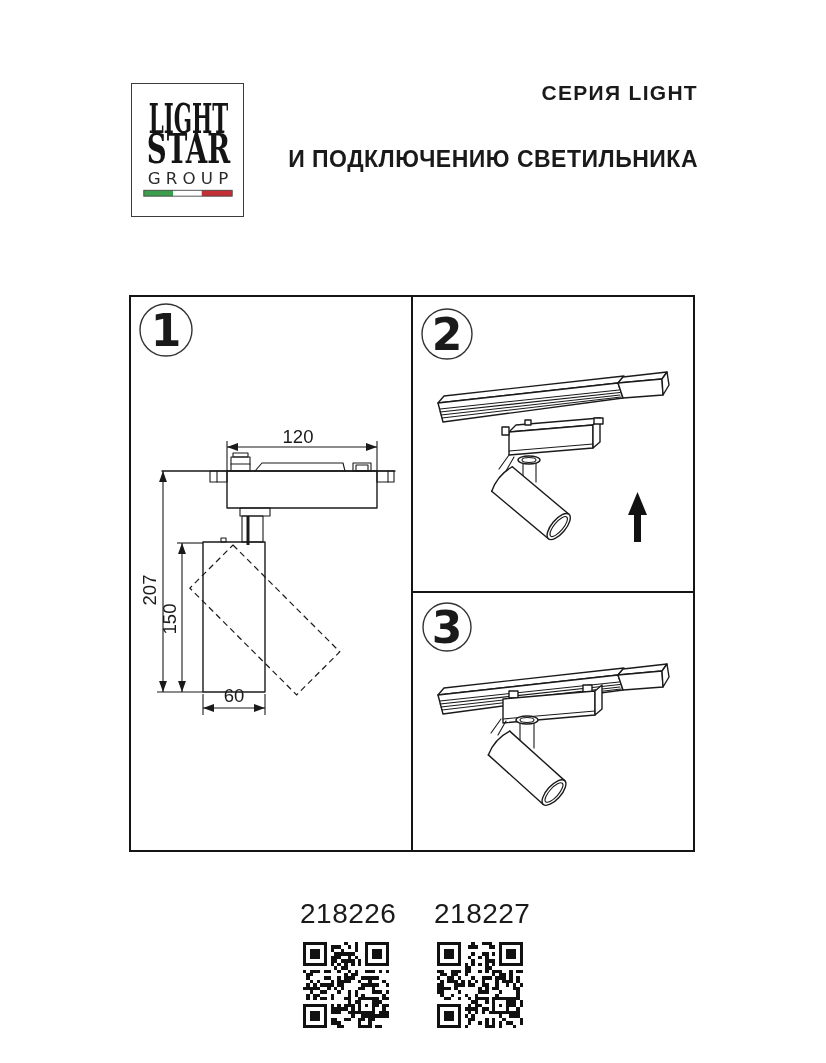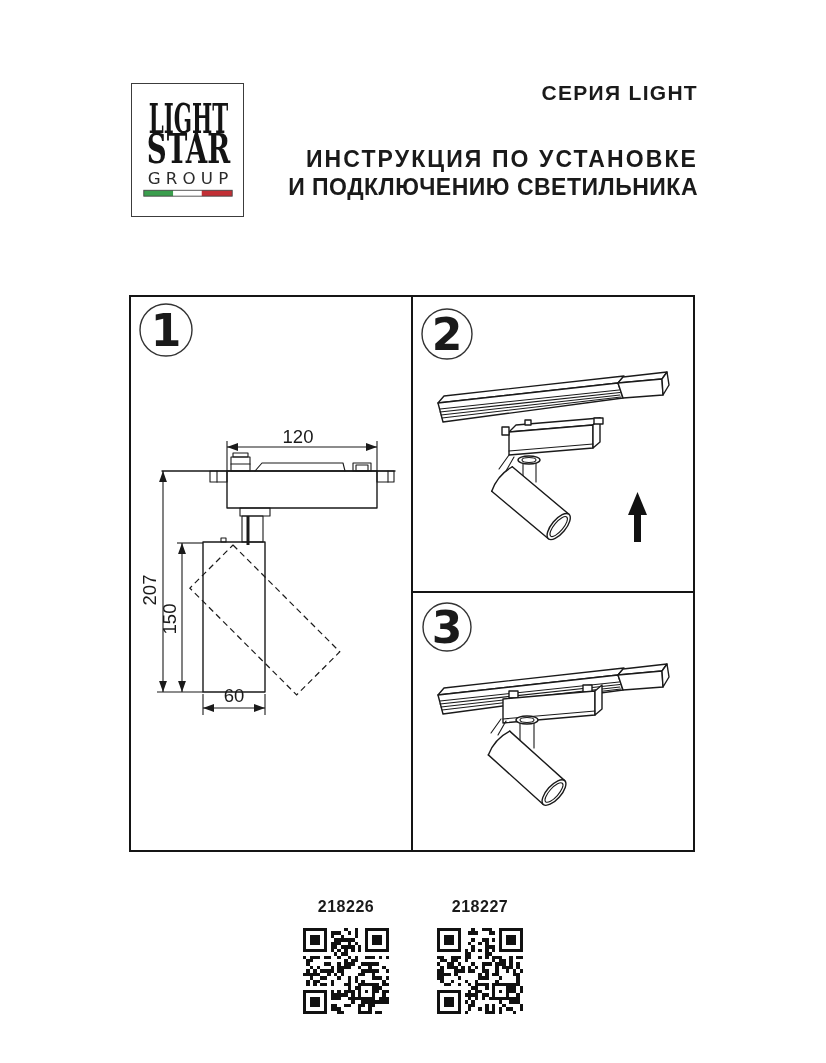--- a/index.html
+++ b/index.html
@@ -27,21 +27,21 @@
   #panel3{left:413px;top:593px;width:282px;height:259px;border:2px solid #151515;border-left:none;border-top:none;}
   .stepnum{font-family:"DejaVu Sans",sans-serif;font-size:44px;font-weight:bold;fill:#1a1a1a;}
   .dim{font-family:"Liberation Sans",sans-serif;font-size:18.5px;fill:#1a1a1a;}
   .ln{stroke:#1a1a1a;fill:none;stroke-width:1.4;stroke-linejoin:round;stroke-linecap:round;}
   .thin{stroke-width:1.1;}
   .wf{fill:#ffffff;stroke:#1a1a1a;stroke-width:1.4;stroke-linejoin:round;}
   .dimln{stroke:#1a1a1a;stroke-width:1.1;fill:none;}
   
   .qr-row{position:absolute;left:0;top:898px;width:826px;display:flex;justify-content:center;gap:42px;}
   .qr-item{width:92px;text-align:center;}
-  .qr-label{font-size:16px;font-weight:bold;letter-spacing:0.5px;margin-bottom:12px;}
+  .qr-label{font-size:28px;font-weight:normal;letter-spacing:0.5px;margin-bottom:12px;}
   .qr-code{width:86px;height:86px;margin:0 auto;}
   .qr-code svg{width:100%;height:100%;fill:#111;}
 </style>
 </head>
 <body>
 
 <div class="sheet">
 
   <div class="logo-box">
     <svg viewBox="0 0 113 134">
@@ -53,21 +53,20 @@
         <rect x="42" y="108" width="29" height="6" fill="#ffffff"></rect>
         <rect x="71" y="108" width="31" height="6" fill="#c22f35"></rect>
         <rect x="12" y="108" width="90" height="6" fill="none" stroke="#444" stroke-width="0.9"></rect>
       </g>
     </svg>
   </div>
 
   <div class="header-text">
     <div class="hdr-series">СЕРИЯ LIGHT</div>
     <div class="hdr-gap"></div>
-    <div class="hdr-title1">ИНСТРУКЦИЯ ПО УСТАНОВКЕ</div>
     <div class="hdr-title2">И ПОДКЛЮЧЕНИЮ СВЕТИЛЬНИКА</div>
   </div>
 
   <div class="panel" id="panel1">
     <svg viewBox="0 0 280 553" width="280" height="553">
       <defs>
         <marker id="ar1" viewBox="0 0 10 8" markerWidth="11" markerHeight="9" refX="9.5" refY="4" orient="auto-start-reverse">
           <path d="M0,0.6 L9.5,4 L0,7.4 Z" fill="#1a1a1a"></path>
         </marker>
       </defs>

